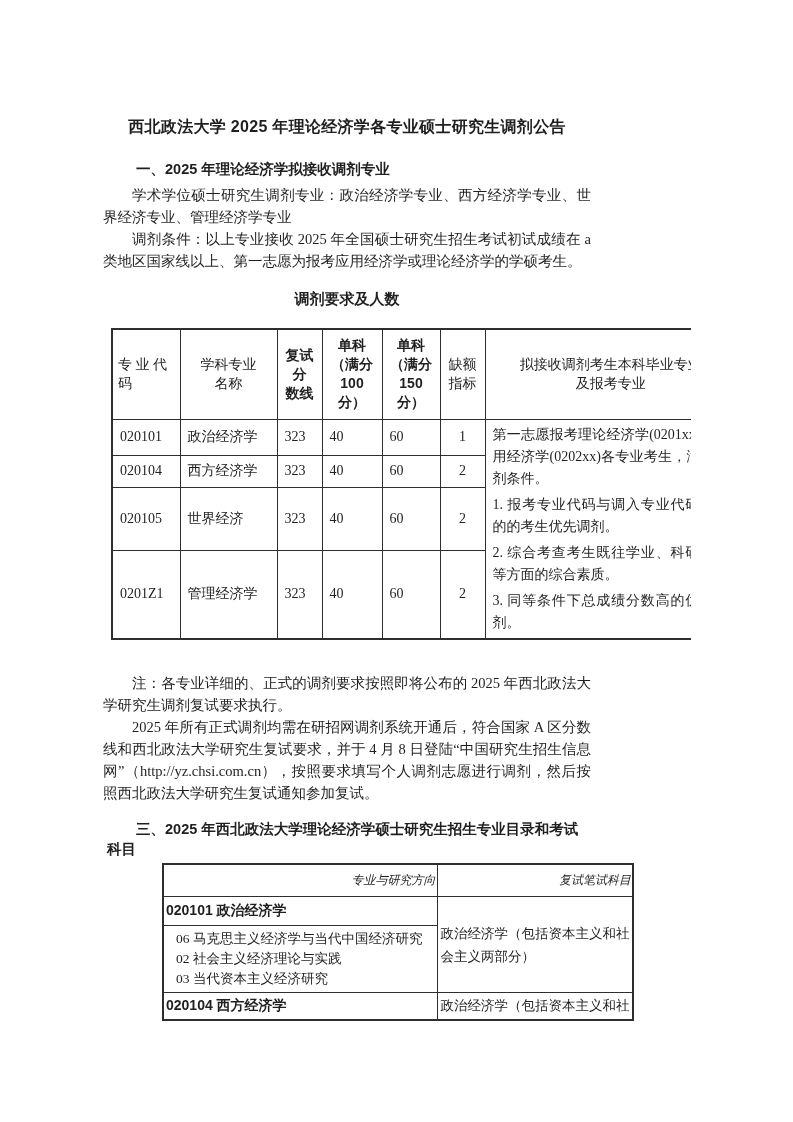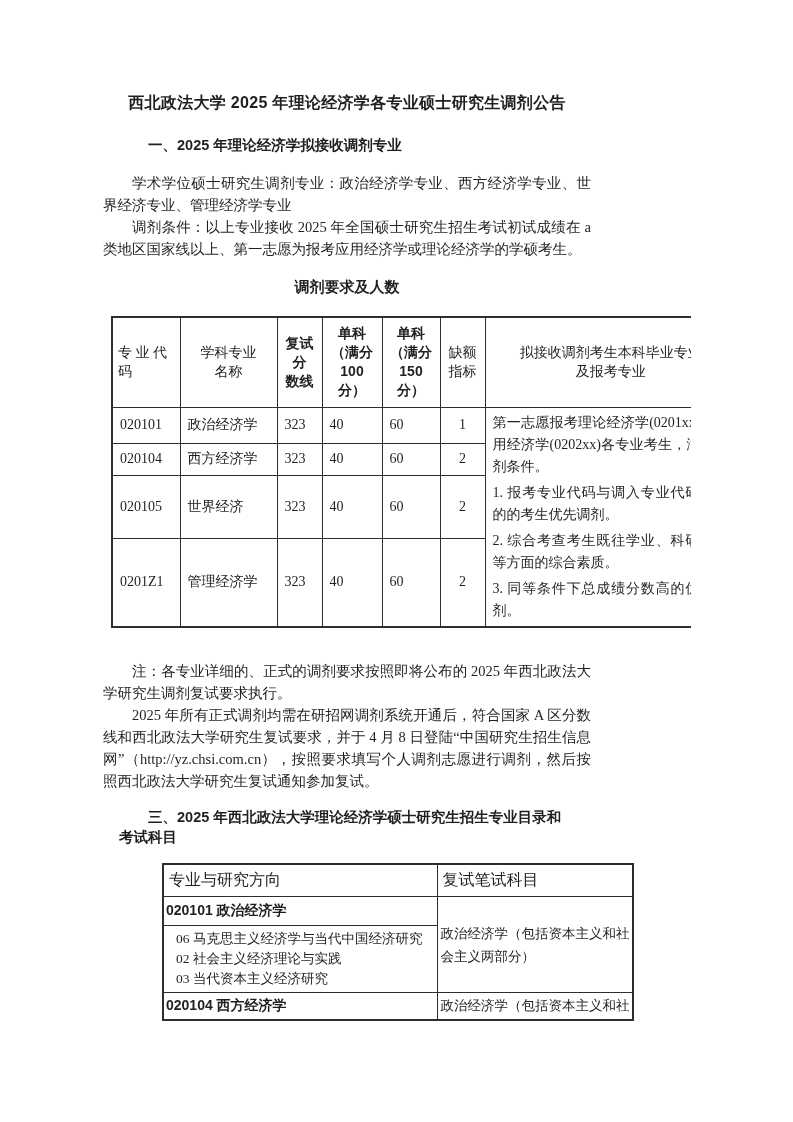--- a/index.html
+++ b/index.html
@@ -2,34 +2,34 @@
 <html><head>
 <meta charset="utf-8">
 <style>
   html,body{margin:0;padding:0;background:#ffffff;}
   .page{
     position:relative;
     width:691px;height:1122px;
     background:#ffffff;
     overflow:hidden;
     box-sizing:border-box;
-    padding-top:93px;
+    padding-top:117px;
     color:#1f1f1f;
     font-family:"Liberation Serif","DejaVu Serif",serif;
   }
   .content{margin:0 100px 0 103px;}
   .doc-title{
     font-family:"Liberation Sans","DejaVu Sans",sans-serif;
     font-size:16px;font-weight:bold;text-align:center;
     line-height:20px;letter-spacing:.3px;
   }
   .sec-heading{
     font-family:"Liberation Sans","DejaVu Sans",sans-serif;
     font-size:14.5px;font-weight:bold;line-height:22px;
-    text-indent:2em;margin:16px;
+    text-indent:2em;margin:4px;
   }
   .sec1-heading{margin-top:21px;}
   .para{
     font-size:14.5px;line-height:22px;text-indent:2em;
     text-align:justify;margin:0;
   }
   .table-caption{
     font-family:"Liberation Sans","DejaVu Sans",sans-serif;
     font-size:15px;font-weight:bold;text-align:center;
     margin-top:16px;line-height:22px;
@@ -48,22 +48,23 @@
   .req{vertical-align:top !important;text-align:justify;padding:4px 7px !important;}
   .req p{margin:0;line-height:22px;font-size:14px;}
   .req p.ri{margin-top:4px;}
   
   .note{margin-top:32px;}
   
   .sec3-heading{margin-top:15px;line-height:20px;}
   .t2{width:470px;margin-top:2px;margin-left:59px;border:2px solid #2e2e2e;}
   .t2 td{border:1px solid #2e2e2e;font-size:14px;vertical-align:middle;overflow:hidden;}
   .t2 .cath{
-    font-size:16px;padding-left:5px;
+    font-style:italic;font-size:12px;padding-left:5px;
     font-family:"Liberation Serif","DejaVu Serif",serif;
+    text-align:right;
   }
   .t2 .group-title{
     font-family:"Liberation Sans","DejaVu Sans",sans-serif;
     font-weight:bold;padding-left:2px;font-size:14px;
   }
   .t2 .dirs{padding:3px 2px 3px 12px;vertical-align:middle;}
   .t2 .dirs div{line-height:20px;font-size:13.5px;}
   .t2 .exam{padding:0 2px 0 3px;line-height:23px;font-size:13.5px;}
   .nowrap{white-space:nowrap;}
 </style>

